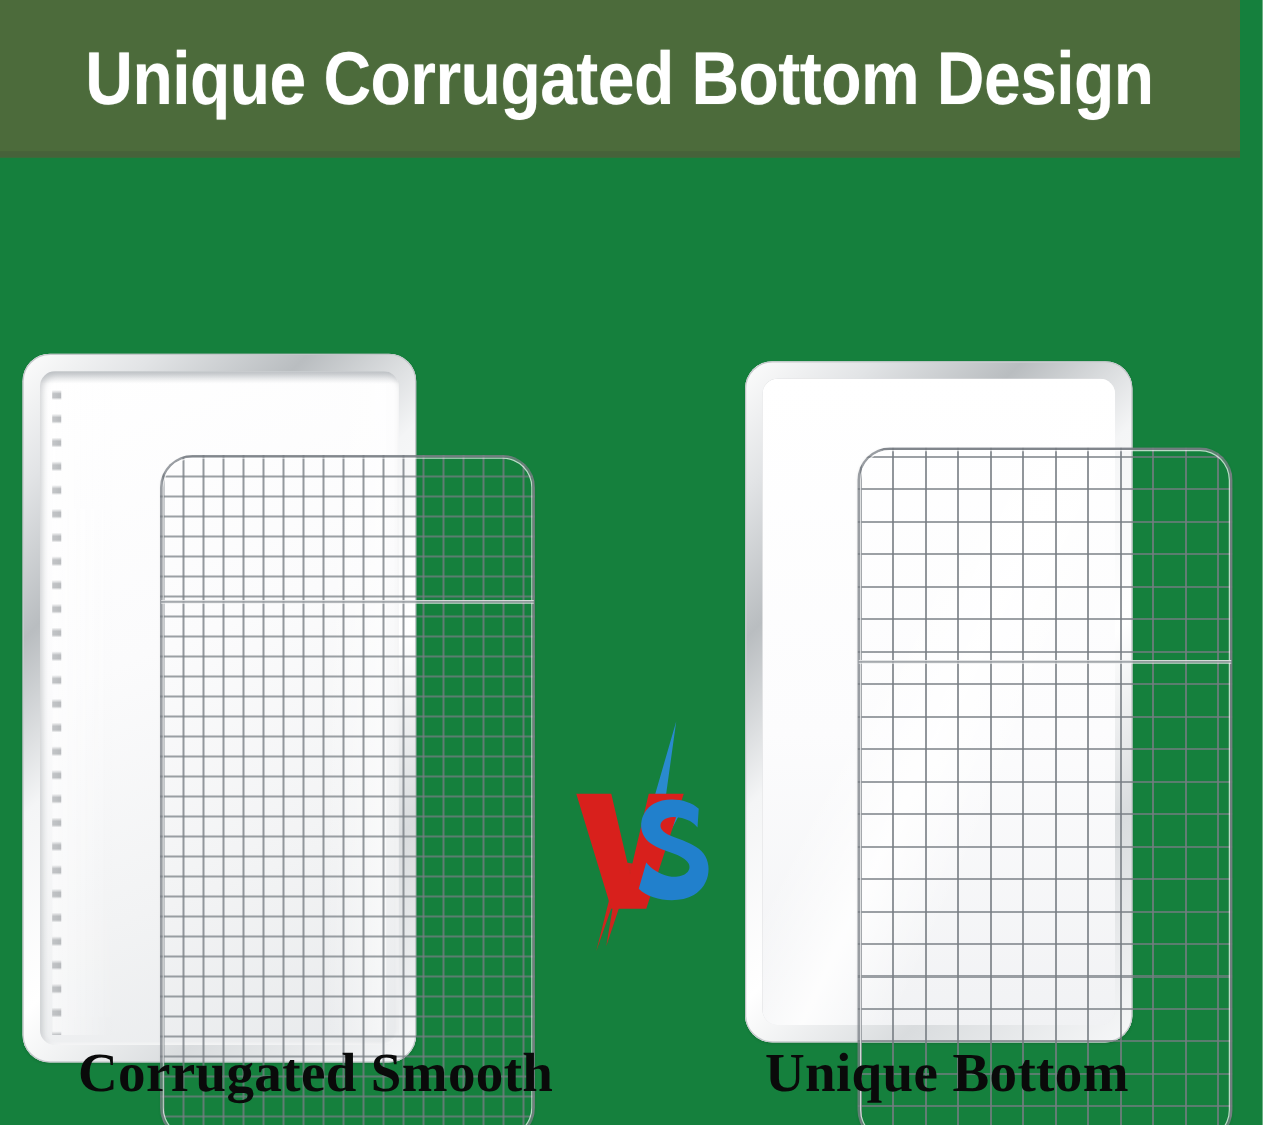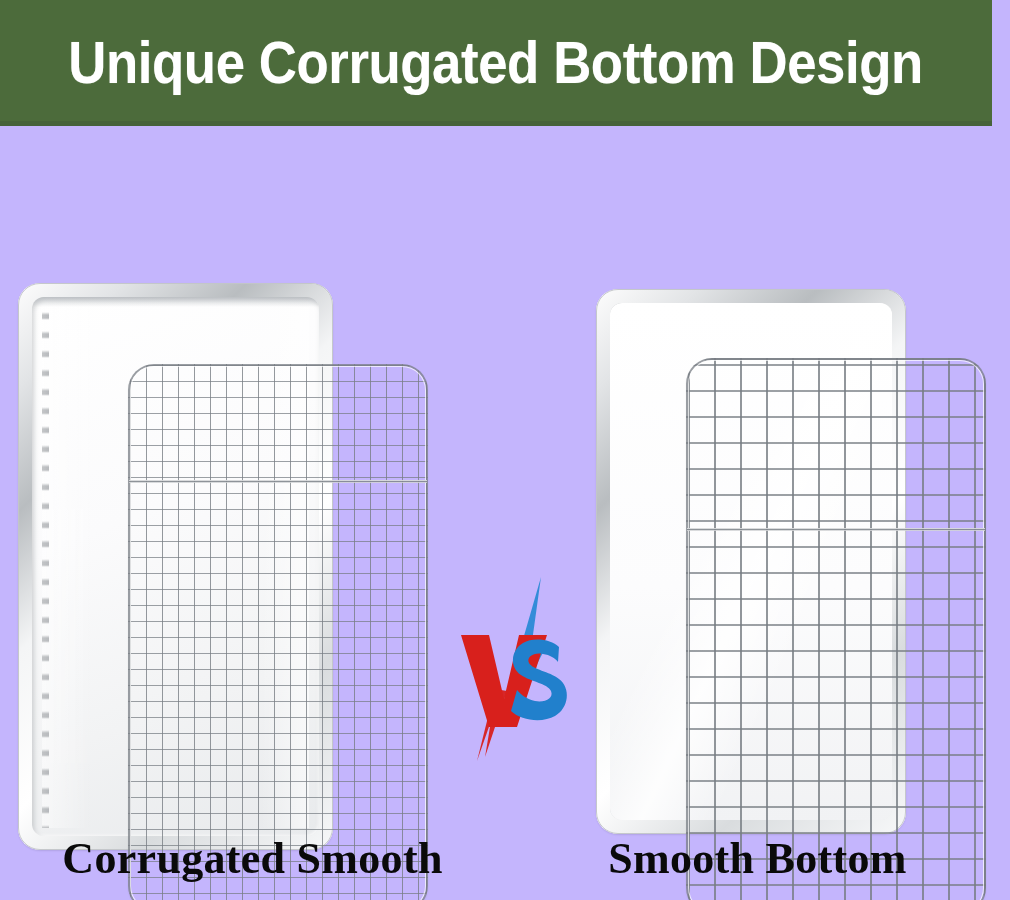--- a/index.html
+++ b/index.html
@@ -3,21 +3,21 @@
 <meta charset="utf-8">
 <style>
   html,body{margin:0;padding:0;}
   body{
     width:1010px;height:900px;
     background:#ffffff;
     font-family:"Liberation Sans", sans-serif;
     overflow:hidden;
     position:relative;
   }
-  #stage{position:relative;width:1010px;height:900px;background:#c4b5fd;overflow:hidden;}
+  #stage{position:relative;width:1010px;height:900px;background:#15803d;overflow:hidden;}
 
   
   .banner{
     position:absolute;left:0;top:0;width:992px;height:126px;
     background:#4c6b3b;
     display:flex;align-items:center;justify-content:center;
     box-sizing:border-box;
   }
   .banner::after{
     content:"";position:absolute;left:0;bottom:0;width:100%;height:5px;
@@ -206,15 +206,15 @@
         <polygon points="6,64 34,64 49,128 64,64 92,64 62,156 34,156" fill="#d8201c"></polygon>
 
         <path d="M104,76 C96,68 78,66 68,72 C56,79 54,96 66,104 C76,111 92,112 96,120 C99,127 90,132 80,130 C72,128 66,124 62,119 L56,140 C66,150 88,152 100,145 C114,137 116,117 104,108 C94,100 78,99 74,92 C71,86 79,81 88,83 C95,84 100,87 103,91 Z" fill="#2180cc"></path>
       </svg>
     </div>
 
   </div>
 
   <div class="caption left">Corrugated Smooth</div>
 
-  <div class="caption right">Smooth Bottom</div>
+  <div class="caption right">Unique Bottom</div>
 
 </div>
 
 </body></html>

